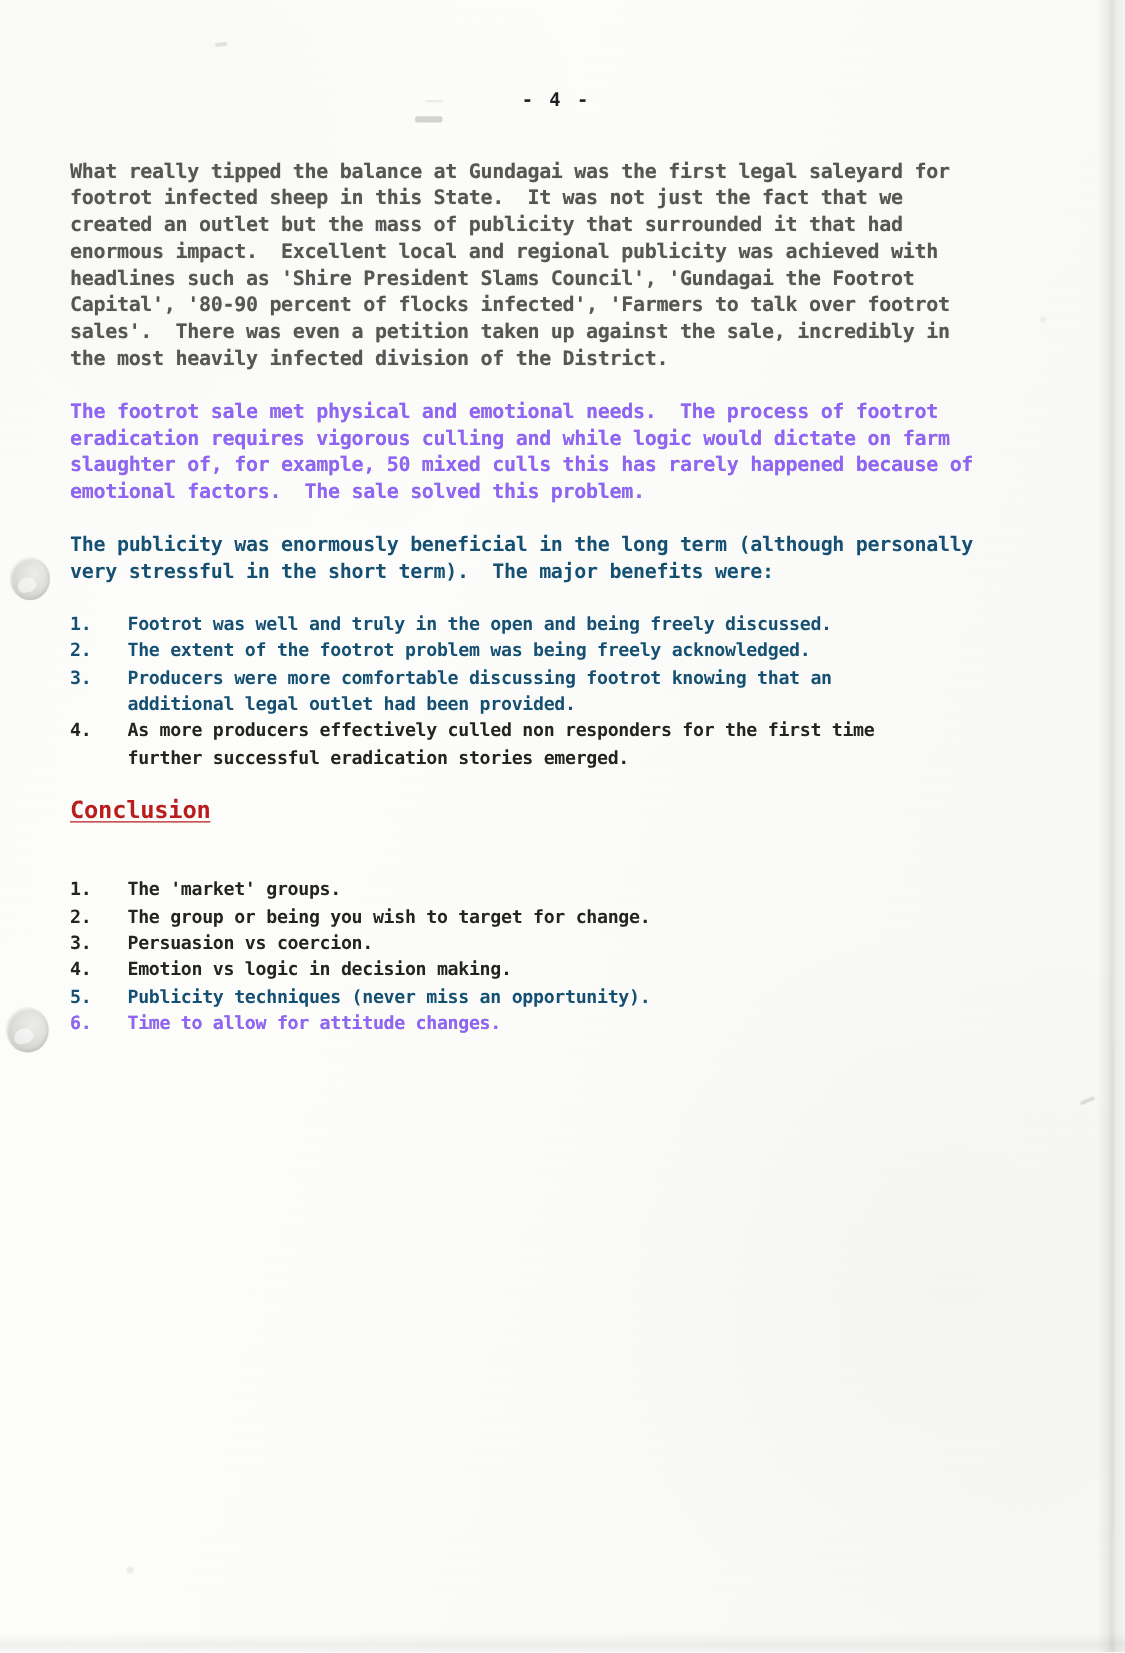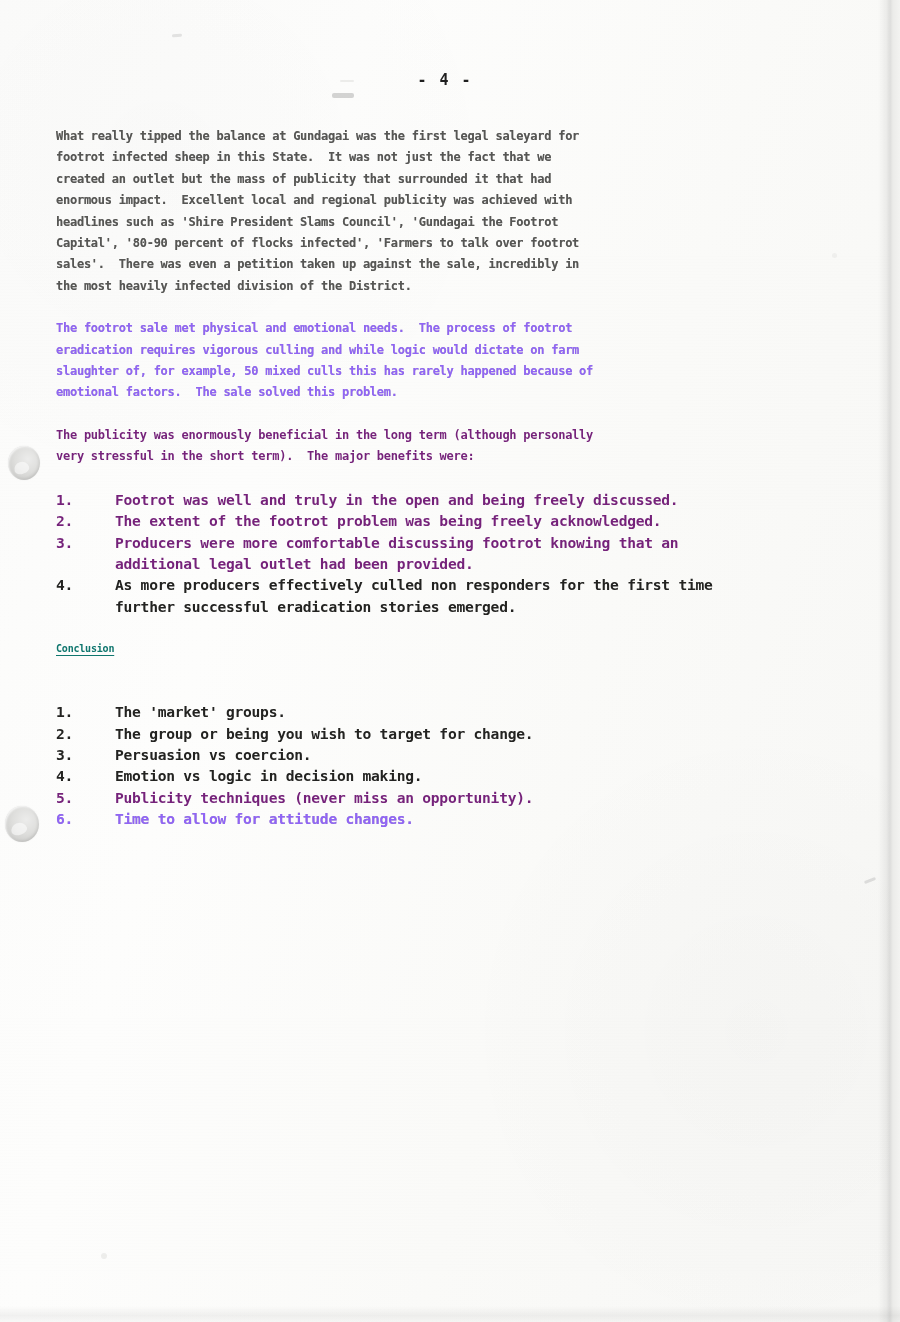--- a/index.html
+++ b/index.html
@@ -128,41 +128,41 @@
 
   .doc-body {
     position: absolute;
     left: 56px;
     top: 126px;
     width: 790px;
   }
 
   .para {
     font-family: "DejaVu Sans Mono", "Liberation Mono", monospace;
-    font-size: 12px;
+    font-size: 16px;
     line-height: 21.4px;
     color: #1c1c1c;
     font-weight: 700;
     white-space: pre-wrap;
     letter-spacing: -0.25px;
     margin: 0 0 21px 0;
   }
 
   
   .fade-1 { color: #4a4a48; opacity: 0.93; text-shadow: 0 0 0.6px rgba(90,90,88,0.5); }
   .fade-2 { color: #8b5cf6; opacity: 0.95; text-shadow: 0 0 0.5px rgba(80,80,78,0.45); }
-  .fade-3 { color: #701a75; opacity: 0.96; }
+  .fade-3 { color: #0c4a6e; opacity: 0.96; }
   .fade-4 { color: #232321; }
 
   .heading {
     font-family: "DejaVu Sans Mono", "Liberation Mono", monospace;
-    font-size: 10px;
+    font-size: 19px;
     line-height: 21px;
     font-weight: 700;
-    color: #0f766e;
+    color: #b91c1c;
     letter-spacing: -0.2px;
     text-decoration: underline;
     text-underline-offset: 3px;
     text-decoration-thickness: 1.3px;
     margin: 0 0 21px 0;
     display: inline-block;
   }
   .heading-wrap { margin: 0 0 21px 0; }
 
   .num-list {
@@ -180,21 +180,20 @@
     letter-spacing: -0.25px;
     color: #1c1c1c;
   }
   .num-list li .marker {
     flex: 0 0 auto;
     width: 46px;
   }
   .num-list li .item-text {
     flex: 1 1 auto;
     white-space: pre-wrap;
-    margin-left: 13px;
   }
 </style>
 </head>
 <body>
 
 <div class="scan-viewport">
 
   <div class="paper">
     <div class="grain"></div>
   </div>

